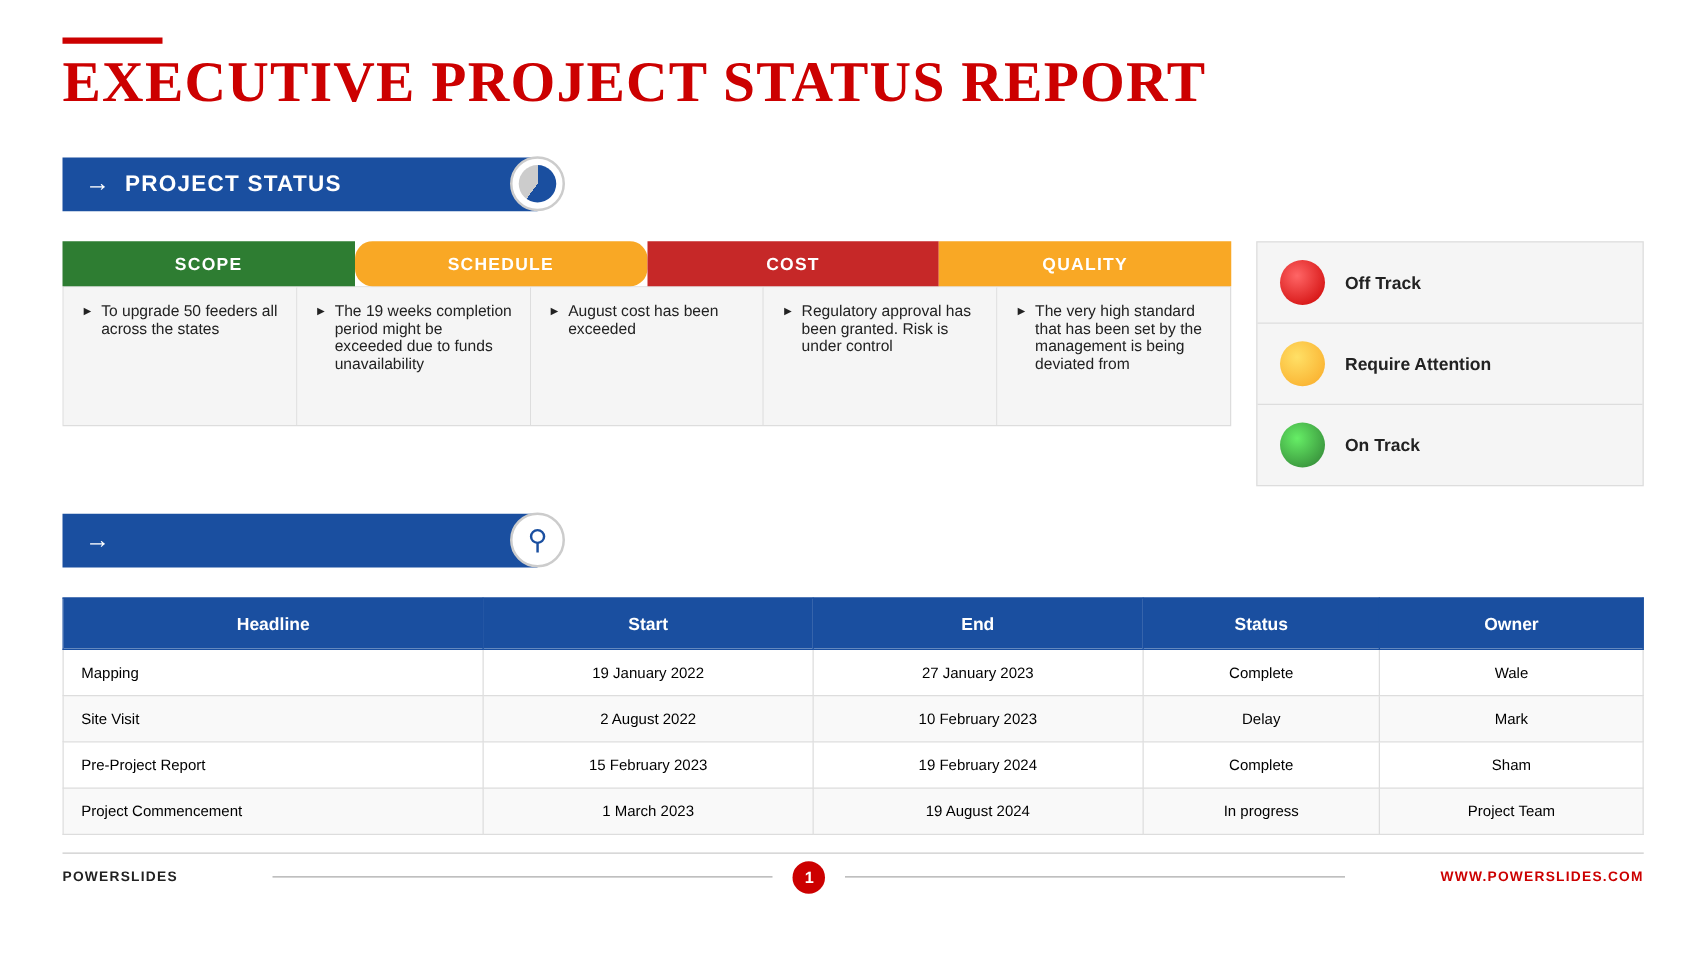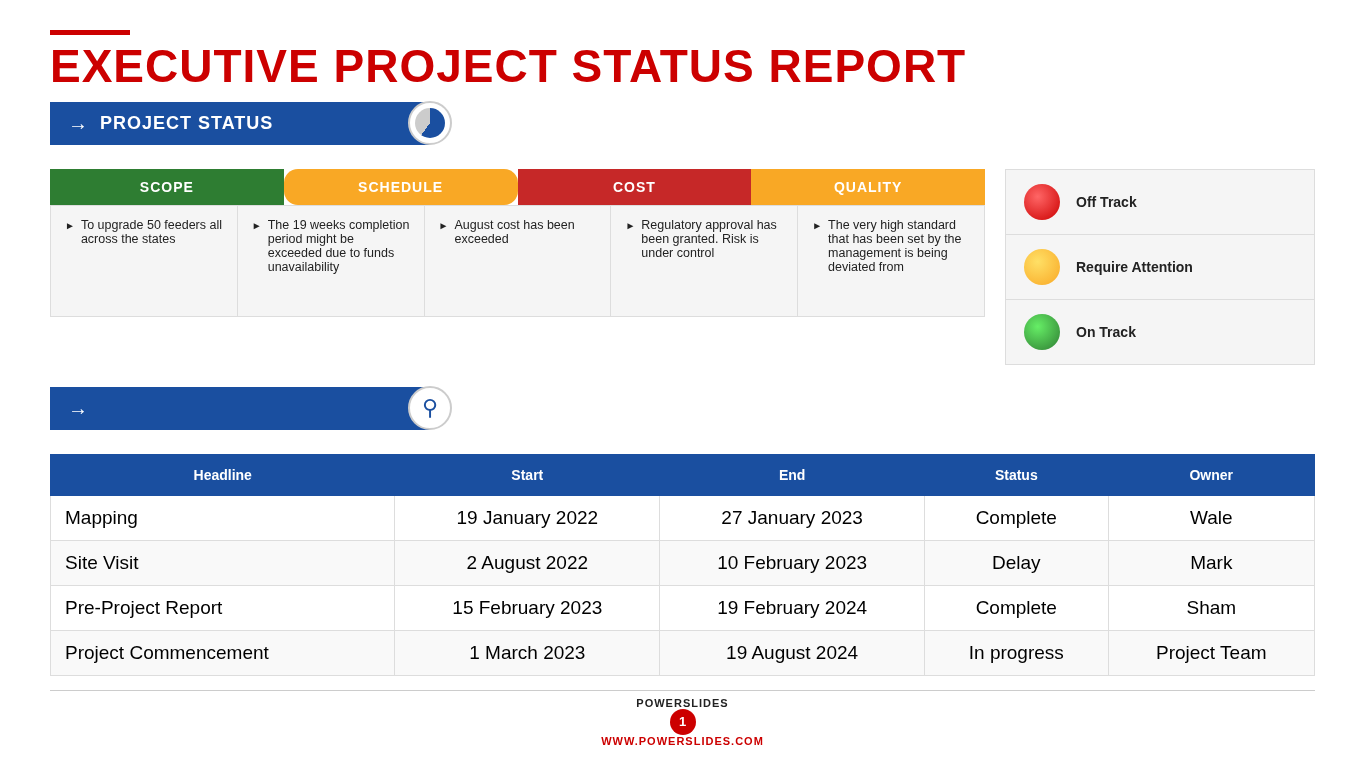--- a/index.html
+++ b/index.html
@@ -14,21 +14,22 @@
     .page {
       width: 1365px;
       min-height: 767px;
       background: #fff;
       padding: 30px 50px 20px 50px;
       position: relative;
     }
 
     
     .title-bar {
-      margin-bottom: 10px;
+      margin-bottom: 34px;
+      font-family: Liberation Serif, serif;
     }
     .title-line {
       width: 80px;
       height: 5px;
       background: #cc0000;
       margin-bottom: 6px;
     }
     .title-text {
       font-size: 46px;
       font-weight: 900;
@@ -189,41 +190,40 @@
       background: #1a4fa0;
       color: #fff;
       padding: 12px 10px;
       font-size: 14px;
       font-weight: 700;
       text-align: center;
       border: 1px solid #1a4fa0;
     }
     .deliverables-table td {
       padding: 11px 14px;
-      font-size: 19px;
+      font-size: 12px;
       border: 1px solid #ddd;
       text-align: center;
       background: #fff;
     }
     .deliverables-table td:first-child {
       text-align: left;
     }
     .deliverables-table tr:nth-child(even) td {
       background: #f9f9f9;
     }
 
     
     .footer {
       display: flex;
       align-items: center;
       justify-content: space-between;
       margin-top: 14px;
       padding-top: 6px;
       border-top: 1px solid #ccc;
-      flex-direction: column;
     }
     .footer-left {
       font-size: 11px;
       font-weight: 800;
       color: #222;
       letter-spacing: 1px;
     }
     .footer-center {
       display: flex;
       align-items: center;

